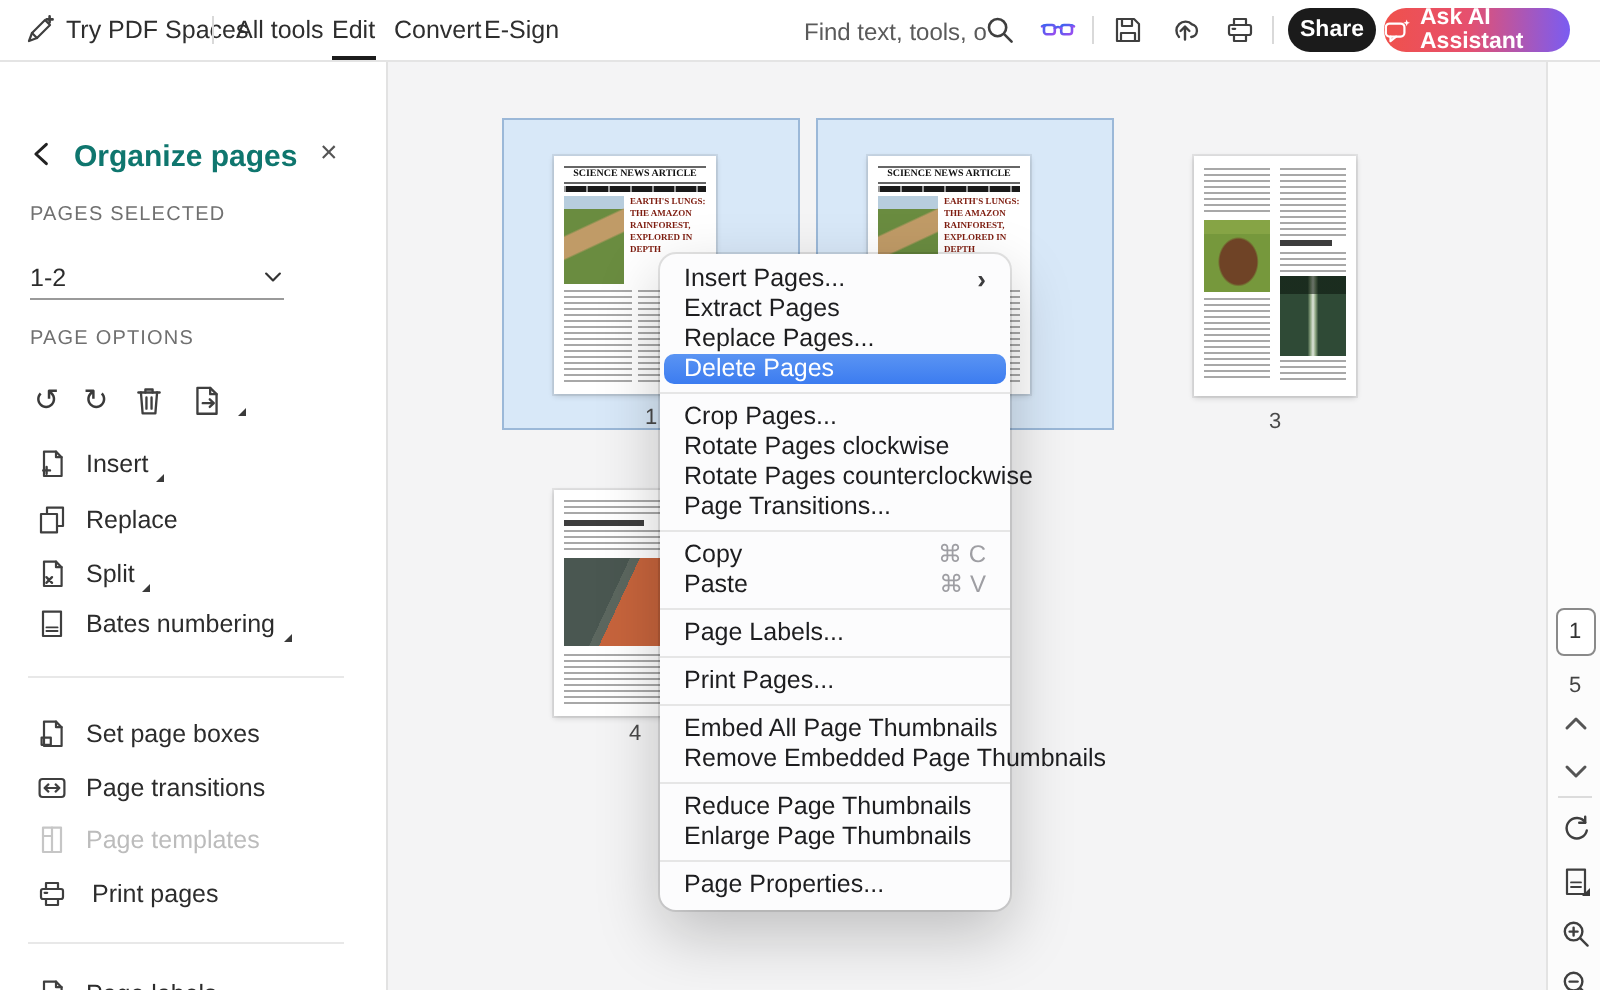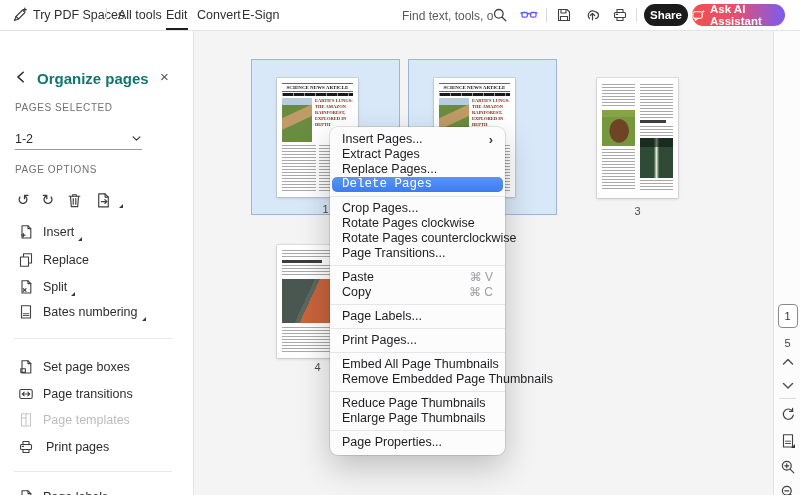--- a/index.html
+++ b/index.html
@@ -51,21 +51,21 @@
   .np-cols{display:flex;gap:3px;margin-top:3px;}
   .np-col{flex:1;height:46px;background-image:repeating-linear-gradient(180deg,#a8a8a8 0 1px,transparent 1px 3px);}
   .stripes{background-image:repeating-linear-gradient(180deg,#a8a8a8 0 1px,transparent 1px 3px);}
   .boldline{background:#3d3d3d;}
 
   
   .menu{position:absolute;left:330px;top:127px;width:175px;padding:5px 0;background:#fcfcfd;border-radius:8px;box-shadow:0 0 0 1px rgba(0,0,0,.1),0 12px 32px rgba(0,0,0,.22);z-index:40;box-sizing:border-box;}
   .mi{height:15px;line-height:15px;font-size:12.5px;color:#1d1d1f;padding:0 12px;display:flex;align-items:center;justify-content:space-between;white-space:nowrap;}
   .mi .sc{color:#9e9ea3;font-size:12px;}
   .mi .subarrow{color:#3c3c3e;font-size:13px;font-weight:bold;}
-  .mi.hl{background:linear-gradient(#5a94f3,#3c7cf0);color:#fff;border-radius:5px;margin:0 2px;padding:0 10px;font-family:Liberation Mono, monospace;}
+  .mi.hl{background:linear-gradient(#5a94f3,#3c7cf0);color:#fff;border-radius:5px;margin:0 2px;padding:0 10px;}
   .msep{height:1px;background:#e6e6e6;margin:4px 0;}
 
   
   .rail{position:absolute;left:773px;top:30px;width:27px;height:465px;background:#fcfcfc;border-left:1px solid #e3e3e3;z-index:20;}
   .rail-abs{position:absolute;left:0;width:27px;display:flex;justify-content:center;}
   .pagebox{width:18px;height:22px;border:1px solid #8a8a8a;border-radius:4px;background:#fff;font-size:11px;color:#333;text-align:center;font-family:"Liberation Sans",sans-serif;padding:0;}
   .rail-num{font-size:11px;color:#444;}
   .rail-div{position:absolute;left:5px;top:368px;width:17px;height:1px;background:#dcdcdc;}
 </style>
 </head>
@@ -370,26 +370,26 @@
         <span>Rotate Pages clockwise</span>
       </div>
     <div class="mi">
         <span>Rotate Pages counterclockwise</span>
       </div>
     <div class="mi">
         <span>Page Transitions...</span>
       </div>
     <div class="msep"></div>
     <div class="mi">
+        <span>Copy</span>
+        <span class="sc">⌘ C</span>
+      </div>
+    <div class="mi">
         <span>Paste</span>
         <span class="sc">⌘ V</span>
-      </div>
-    <div class="mi">
-        <span>Copy</span>
-        <span class="sc">⌘ C</span>
       </div>
     <div class="msep"></div>
     <div class="mi">
         <span>Page Labels...</span>
       </div>
     <div class="msep"></div>
     <div class="mi">
         <span>Print Pages...</span>
       </div>
     <div class="msep"></div>

